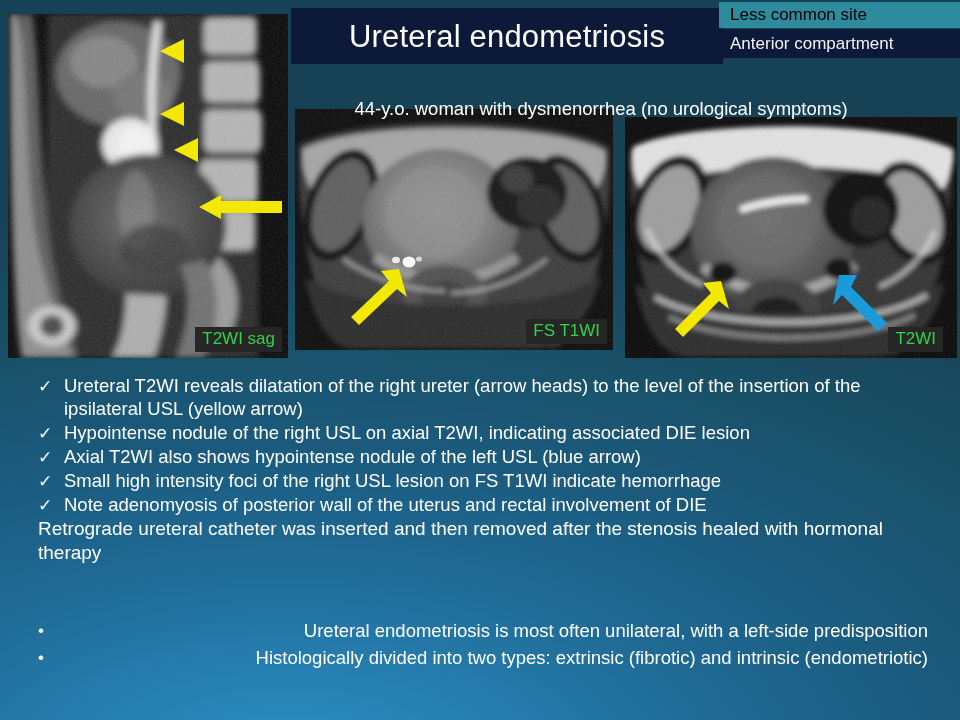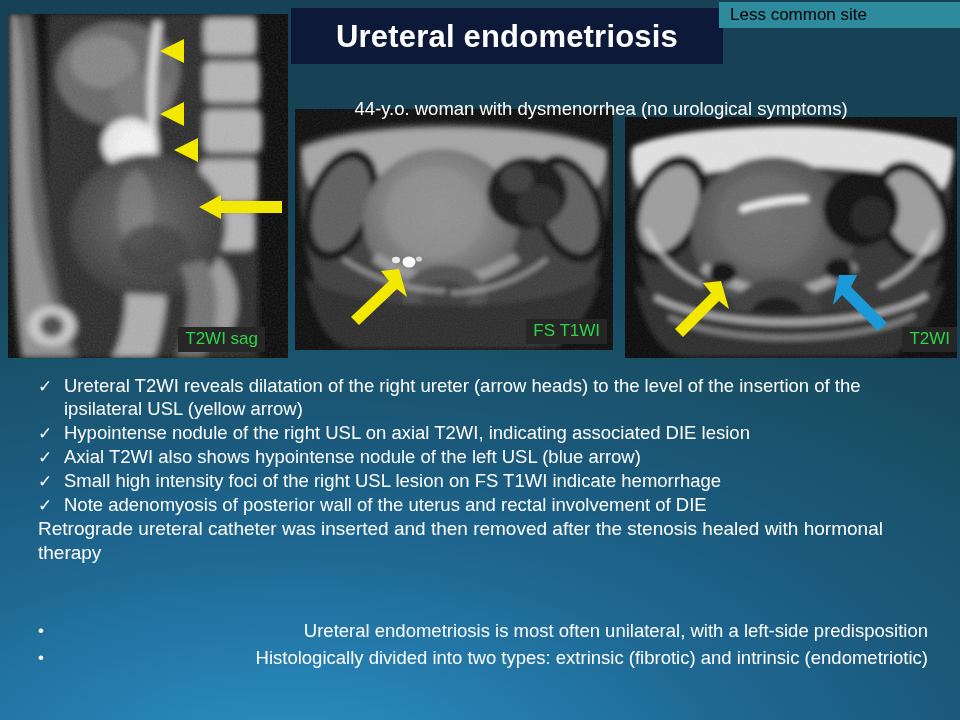--- a/index.html
+++ b/index.html
@@ -12,21 +12,21 @@
     position:relative;width:960px;height:720px;overflow:hidden;
     background:
       radial-gradient(ellipse 120% 80% at 30% 108%, #2f92c4 0%, #2680b2 18%, #1f6a95 38%, #1b5a7d 58%, #195067 78%, #174256 100%);
   }
   
   #title-box{
     position:absolute;left:291px;top:8px;width:432px;height:56px;
     background:#0c1938;display:flex;align-items:center;justify-content:center;
   }
   #title-text{
-    color:#fdfdfd;font-size:31px;font-weight:700;letter-spacing:.2px;
+    color:#fdfdfd;font-size:31px;font-weight:400;letter-spacing:.2px;
     white-space:nowrap;line-height:1;
   }
   #badge-top{
     position:absolute;left:719px;top:2px;width:241px;height:26px;
     background:#2e8b9e;display:flex;align-items:center;
   }
   #badge-top span{color:#000000;font-size:17px;padding-left:11px;white-space:nowrap;}
   #badge-bottom{
     position:absolute;left:719px;top:29px;width:241px;height:29px;
     background:#0c1938;display:flex;align-items:center;
@@ -143,21 +143,21 @@
 
       <g fill="#f2e800">
         <polygon points="176,25 152,37 176,49"></polygon>
         <polygon points="176,88 152,100 176,112"></polygon>
         <polygon points="190,124 166,136 190,148"></polygon>
       </g>
       <g fill="#f2e800">
         <polygon points="191,193 213,181 213,187 274,187 274,199 213,199 213,205"></polygon>
       </g>
     </svg>
-    <div class="imglabel" style="right:23px;bottom:6px;">T2WI sag</div>
+    <div class="imglabel" style="right:6px;bottom:6px;">T2WI sag</div>
   </div>
 
   <div class="panel" id="panel-fst1">
     <svg class="mri" viewBox="0 0 318 241" preserveAspectRatio="none">
       <defs>
         <filter id="gr2" x="0" y="0" width="100%" height="100%">
           <feTurbulence type="fractalNoise" baseFrequency="0.7" numOctaves="4" seed="3" result="n"></feTurbulence>
           <feColorMatrix in="n" type="saturate" values="0"></feColorMatrix>
           <feComponentTransfer>
               <feFuncA type="linear" slope="0.5"></feFuncA>
@@ -271,29 +271,32 @@
       <rect width="332" height="241" filter="url(#gr3)" opacity="0.26"></rect>
 
       <g fill="#f2e800">
         <polygon points="96,164 78,166 86,176 50,212 58,220 94,184 104,192"></polygon>
       </g>
 
       <g fill="#1a9ad8">
         <polygon points="214,158 232,158 226,170 262,206 253,214 217,178 208,188"></polygon>
       </g>
     </svg>
-    <div class="imglabel" style="right:0;bottom:6px;">T2WI</div>
+    <div class="imglabel" style="right:14px;bottom:6px;">T2WI</div>
   </div>
 
   <div id="title-box">
     <div id="title-text">Ureteral endometriosis</div>
   </div>
 
   <div id="badge-top">
     <span>Less common site</span>
+  </div>
+  <div id="badge-bottom">
+    <span>Anterior compartment</span>
   </div>
 
   <div id="subhead">
     <span>44-y.o. woman with dysmenorrhea (no urological symptoms)</span>
   </div>
 
   <div id="body-text">
 
     <div class="chk-row">
       <div class="chk">✓</div>

